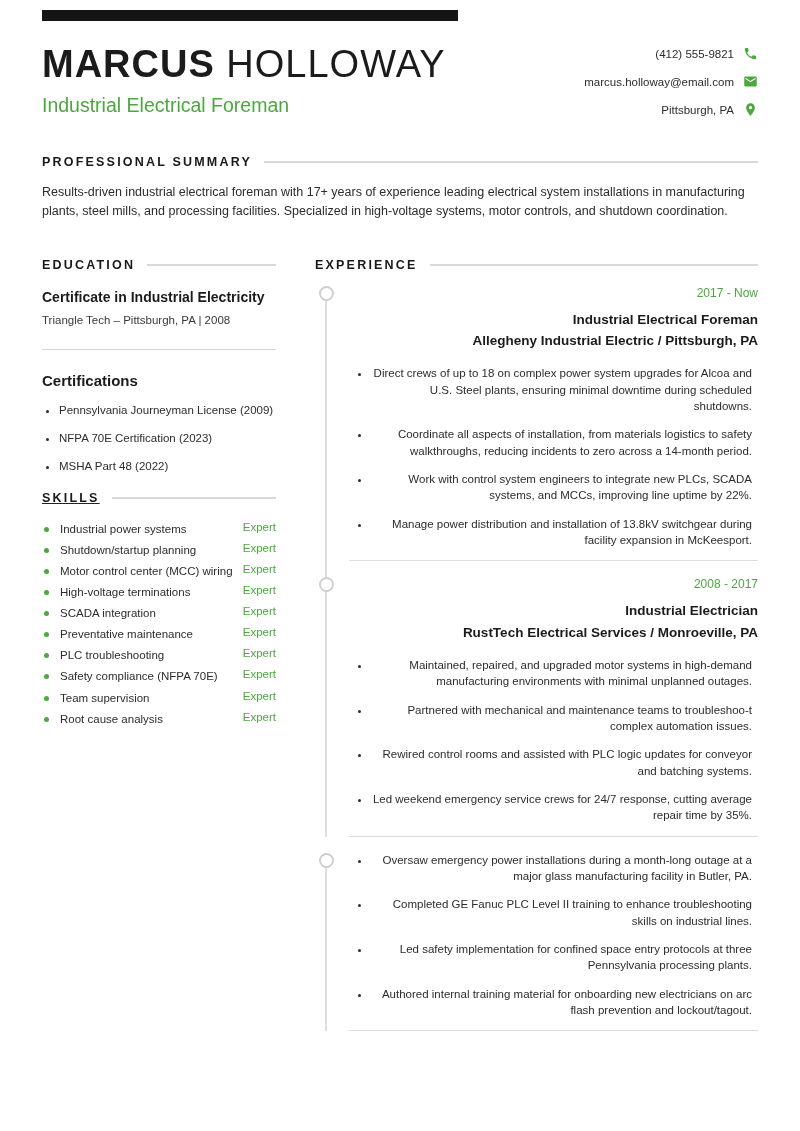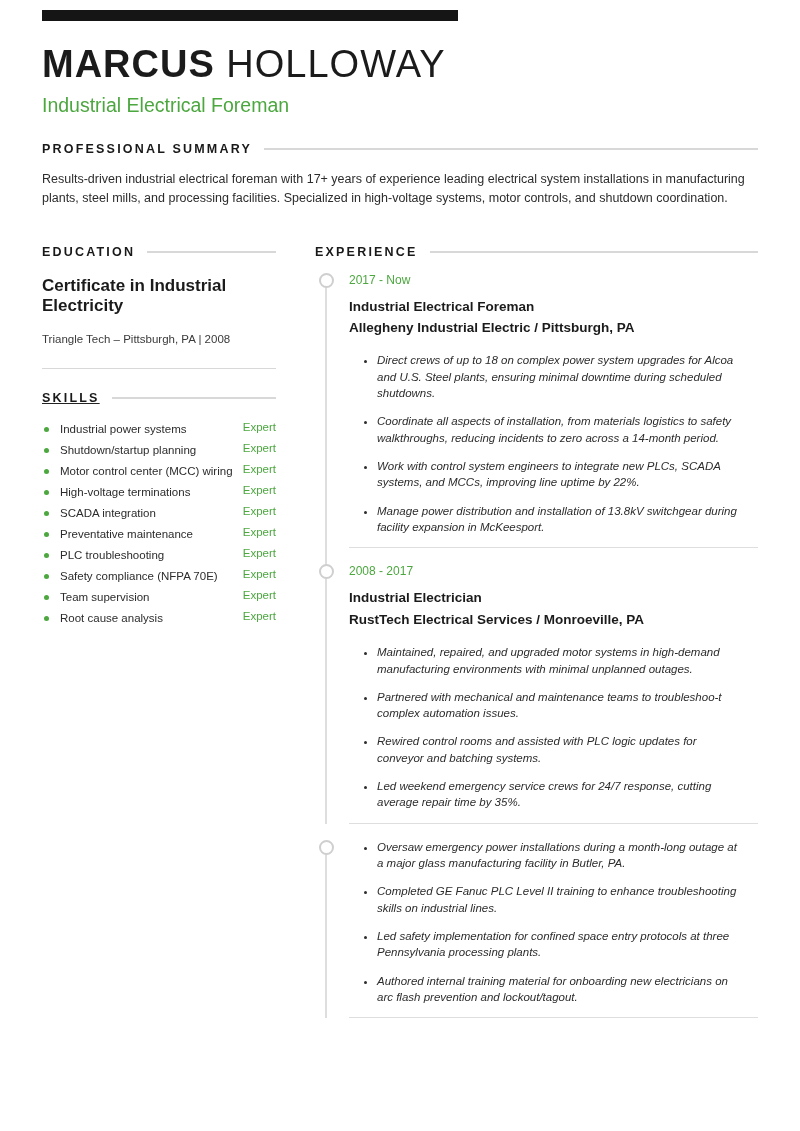--- a/index.html
+++ b/index.html
@@ -23,59 +23,79 @@
   .sec-head h2 { margin:0; font-size:12.5px; letter-spacing:2.2px; color:#191919; font-weight:bold; white-space:nowrap; }
   .sec-head .rule { flex:1; height:2px; background:var(--rule,#d8d8d8); }
 
   .summary { margin-top:25px; }
   .summary p { margin:14px 0 0; font-size:12.5px; line-height:1.5; color:#2c2c2c; }
 
   .columns { display:flex; gap:39px; margin-top:37px; }
   .left { width:234px; flex:none; }
   .right { flex:1; min-width:0; }
 
-  .degree { margin:17px 0 0; font-size:17px; color:#1b1b1b; font-weight:bold; }
-  .school { margin-top:17px; font-size:11.5px; color:#3a3a3a; }
+  .degree { margin:17px 0 0; font-size:14px; color:#1b1b1b; font-weight:bold; }
+  .school { margin-top:9px; font-size:11.5px; color:#3a3a3a; }
   hr.divider { border:none; border-top:1px solid var(--rule,#d8d8d8); margin:23px 0 22px; }
   .certs-head { margin:0; font-size:15px; color:#1b1b1b; font-weight:bold; }
   .cert-list { margin:13px 0 0; padding-left:17px; }
   .cert-list li { font-size:11.5px; color:#2c2c2c; margin-bottom:12px; line-height:1.4; }
 
   .skills-head { margin-top:17px;text-decoration:underline; }
   .skill-list { margin-top:16px; }
   .skill { display:flex; align-items:flex-start; margin-bottom:5px; }
   .skill .dot { width:5px; height:5px; border-radius:50%; background:var(--accent); margin:6px 11px 0 2px; flex:none; }
   .skill .sname { flex:1; font-size:11.5px; line-height:1.4; color:#2c2c2c; padding-right:8px; }
   .skill .slevel { font-size:11.5px; color:var(--accent); white-space:nowrap; }
 
-  .timeline { position:relative; margin-top:13px; }
+  .timeline { position:relative; margin-top:13px;text-align:right; }
   .tl-line { position:absolute; left:10px; top:10px; bottom:0; width:2px; background:#dedede; }
   .job { position:relative; padding-left:34px; }
   .tl-dot { position:absolute; left:4px; top:1px; width:15px; height:15px; box-sizing:border-box;
             border:2px solid #cfcfcf; border-radius:50%; background:#fff; z-index:1; }
   .jdates { font-size:12px; color:var(--accent); padding-top:1px; }
   .jtitle { margin:10px 0 0; font-size:13.5px; color:#1b1b1b; line-height:1.55; font-weight:bold; }
   .jcompany { margin:1px 0 0; font-size:13.5px; color:#1b1b1b; line-height:1.55; font-weight:bold; }
-  .bullets { margin:13px 12px 0; padding-left:16px;font-style:italic; }
+  .bullets { margin:13px 6px 0; padding-left:16px; }
   .bullets li { font-size:11.5px; line-height:1.42; color:#2c2c2c; margin-bottom:12px; }
   .tl-divider { border-top:1px solid #dedede; margin:7px 0 15px 34px; height:0; }
   .add-head { margin-top:21px; }
   .add-entry .bullets { margin-top:1px; }
 </style>
 </head>
 <body>
 
 <div class="page">
   <div class="top-bar"></div>
 
   <header class="header">
     <div>
       <h1><span class="fn">MARCUS</span> <span class="ln">HOLLOWAY</span></h1>
       <div class="subtitle">Industrial Electrical Foreman</div>
     </div>
+    <div class="contact" id="contact">
+        <div class="contact-row">
+          <span class="ctext">(412) 555-9821</span>
+          <svg viewBox="0 0 24 24">
+            <path d="M6.62 10.79c1.44 2.83 3.76 5.14 6.59 6.59l2.2-2.2c.27-.27.67-.36 1.02-.24 1.12.37 2.33.57 3.57.57.55 0 1 .45 1 1V20c0 .55-.45 1-1 1-9.39 0-17-7.61-17-17 0-.55.45-1 1-1h3.5c.55 0 1 .45 1 1 0 1.25.2 2.45.57 3.57.11.35.03.74-.25 1.02l-2.2 2.2z" fill="currentColor"></path>
+          </svg>
+        </div>
+        <div class="contact-row">
+          <span class="ctext">marcus.holloway@email.com</span>
+          <svg viewBox="0 0 24 24">
+            <path d="M20 4H4c-1.1 0-1.99.9-1.99 2L2 18c0 1.1.9 2 2 2h16c1.1 0 2-.9 2-2V6c0-1.1-.9-2-2-2zm0 4l-8 5-8-5V6l8 5 8-5v2z" fill="currentColor"></path>
+          </svg>
+        </div>
+        <div class="contact-row">
+          <span class="ctext">Pittsburgh, PA</span>
+          <svg viewBox="0 0 24 24">
+            <path d="M12 2C8.13 2 5 5.13 5 9c0 5.25 7 13 7 13s7-7.75 7-13c0-3.87-3.13-7-7-7zm0 9.5c-1.38 0-2.5-1.12-2.5-2.5s1.12-2.5 2.5-2.5 2.5 1.12 2.5 2.5-1.12 2.5-2.5 2.5z" fill="currentColor"></path>
+          </svg>
+        </div>
+      </div>
   </header>
 
   <section class="summary">
     <div class="sec-head">
       <h2>PROFESSIONAL SUMMARY</h2>
       <div class="rule"></div>
     </div>
     <p>Results-driven industrial electrical foreman with 17+ years of experience leading electrical system installations in manufacturing plants, steel mills, and processing facilities. Specialized in high-voltage systems, motor controls, and shutdown coordination.</p>
   </section>
 
@@ -85,20 +105,28 @@
         <div class="sec-head">
           <h2>EDUCATION</h2>
           <div class="rule"></div>
         </div>
         <h3 class="degree">Certificate in Industrial Electricity</h3>
         <div class="school">Triangle Tech – Pittsburgh, PA | 2008</div>
       </section>
 
       <hr class="divider">
 
+      <section>
+        <h3 class="certs-head">Certifications</h3>
+        <ul class="cert-list" id="cert-list">
+            <li>Pennsylvania Journeyman License (2009)</li>
+            <li>NFPA 70E Certification (2023)</li>
+            <li>MSHA Part 48 (2022)</li>
+          </ul>
+      </section>
 
       <section>
         <div class="sec-head skills-head">
           <h2>SKILLS</h2>
           <div class="rule"></div>
         </div>
         <div class="skill-list" id="skill-list">
             <div class="skill">
               <span class="dot"></span>
               <span class="sname">Industrial power systems</span>

